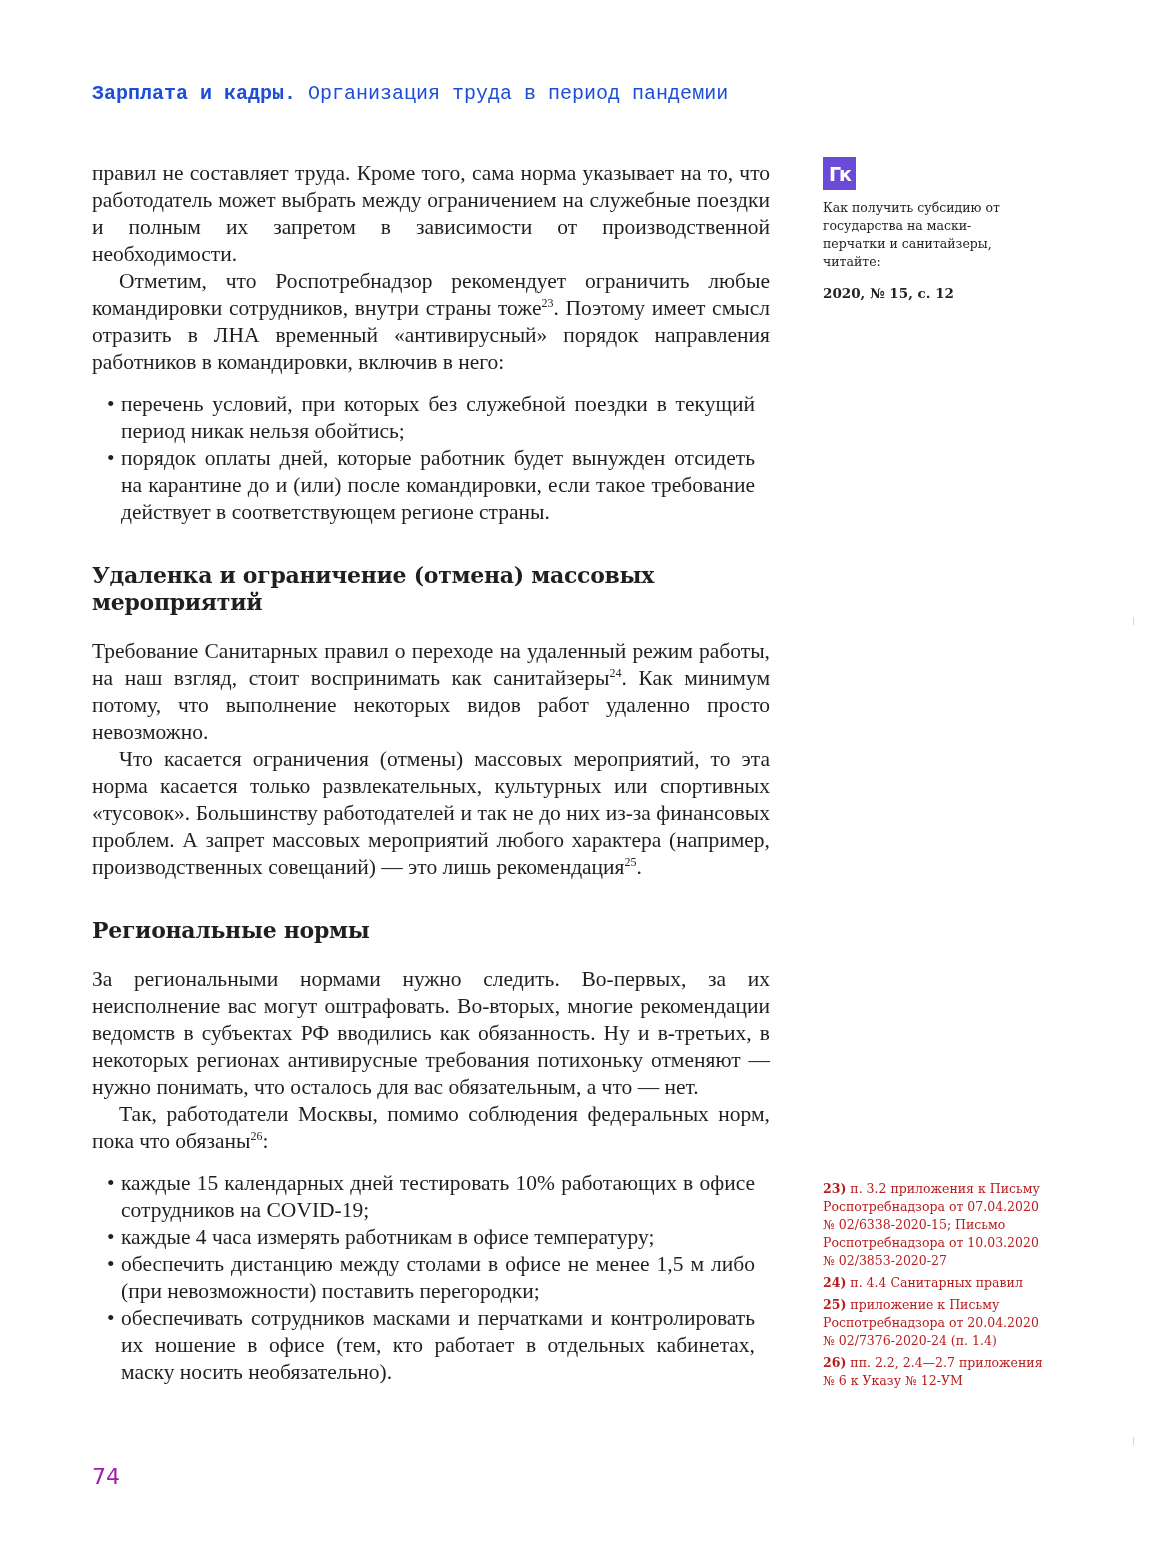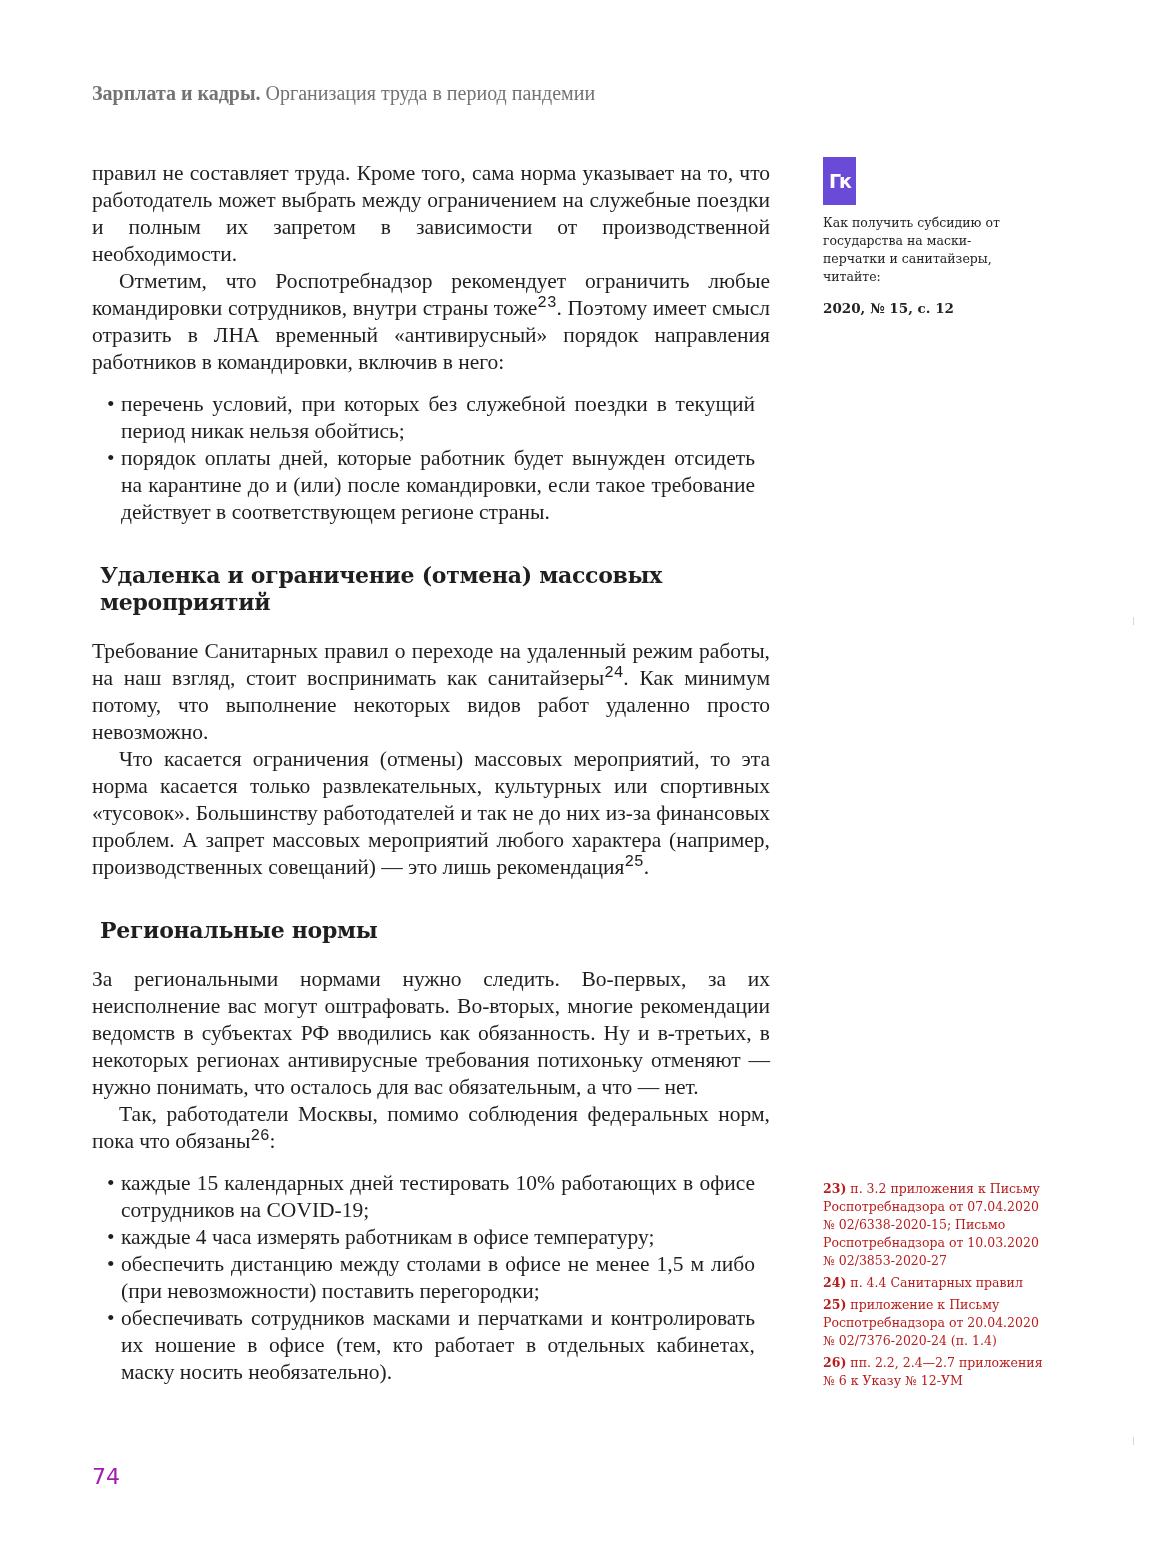--- a/index.html
+++ b/index.html
@@ -1,45 +1,45 @@
 <!DOCTYPE html>
 <html><head>
 <meta charset="utf-8">
 <style>
   html, body { margin: 0; padding: 0; }
   body {
     width: 1163px; height: 1559px; background: #ffffff; position: relative;
     font-family: "DejaVu Serif", "Liberation Serif", serif; color: #1f1f1f; overflow: hidden;
   }
   .header {
-    position: absolute; left: 92px; top: 82px; font-size: 20px; color: #737373;
-    font-family: Liberation Serif, serif;
+    position: absolute; left: 92px; top: 82px; font-size: 20px; color: #1d4ed8;
+    font-family: Liberation Mono, monospace;
   }
   .header .section { font-weight: bold; }
   .main {
     position: absolute; left: 92px; top: 160px; width: 678px;
     font-family: "Liberation Serif", serif; font-size: 21.5px; line-height: 27px;
     text-align: justify;
   }
   .main p { margin: 0; }
   .main p.indent { text-indent: 27px; }
   .main ul { list-style: none; margin: 15px; padding: 0; }
   .main li { position: relative; padding-left: 14px; }
   .main li::before { content: "•"; position: absolute; left: 0; top: 0; }
   .main h2 {
     font-family: "DejaVu Serif", serif; font-weight: bold; font-size: 22px;
-    line-height: 27px; margin: 36px 0 22px 8px; text-align: left; letter-spacing: -0.3px;
+    line-height: 27px; margin: 36px 0 22px 0; text-align: left; letter-spacing: -0.3px;
   }
-  sup { font-size: 16px; line-height: 0; vertical-align: super; font-family: Liberation Mono, monospace; }
+  sup { font-size: 12px; line-height: 0; vertical-align: super; }
   .sidebar {
     position: absolute; left: 823px; top: 157px; width: 200px;
     font-family: "DejaVu Serif", serif; font-size: 12.5px; line-height: 18px; color: #222;
   }
   .logo {
-    width: 33px; height: 48px; background: #6a4bd7; color: #fff;
+    width: 33px; height: 33px; background: #6a4bd7; color: #fff;
     display: flex; align-items: center; justify-content: center;
     font-family: "DejaVu Sans", sans-serif; font-weight: bold; font-size: 19px;
     margin-bottom: 9px; letter-spacing: -2px;
   }
   .ref { font-weight: bold; margin-top: 13px; font-size: 13.5px; }
   .footnotes {
     position: absolute; left: 823px; top: 1180px; width: 230px;
     font-family: "DejaVu Serif", serif; font-size: 12.5px; line-height: 18px; color: #b91c1c;
   }
   .fn { margin-bottom: 4px; }

